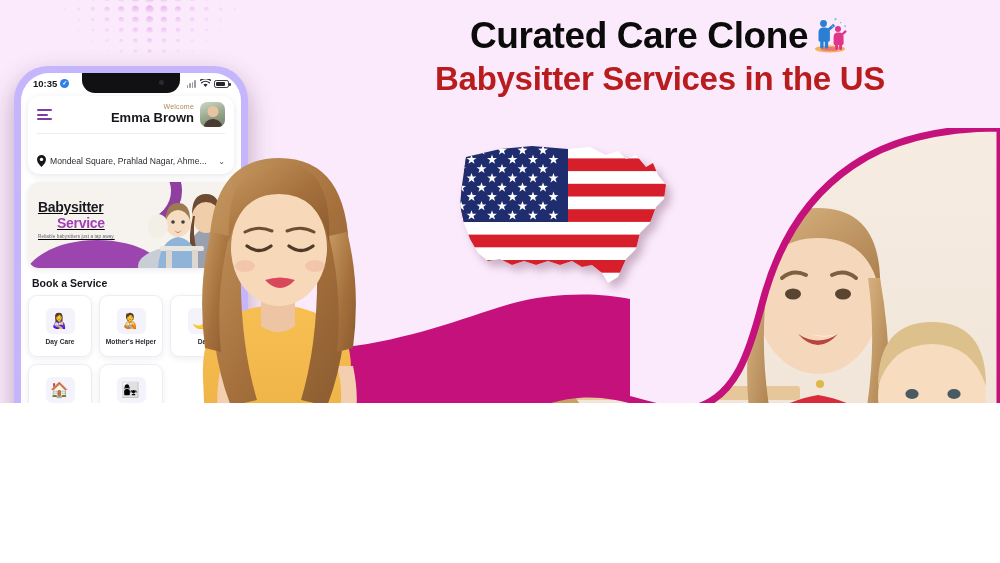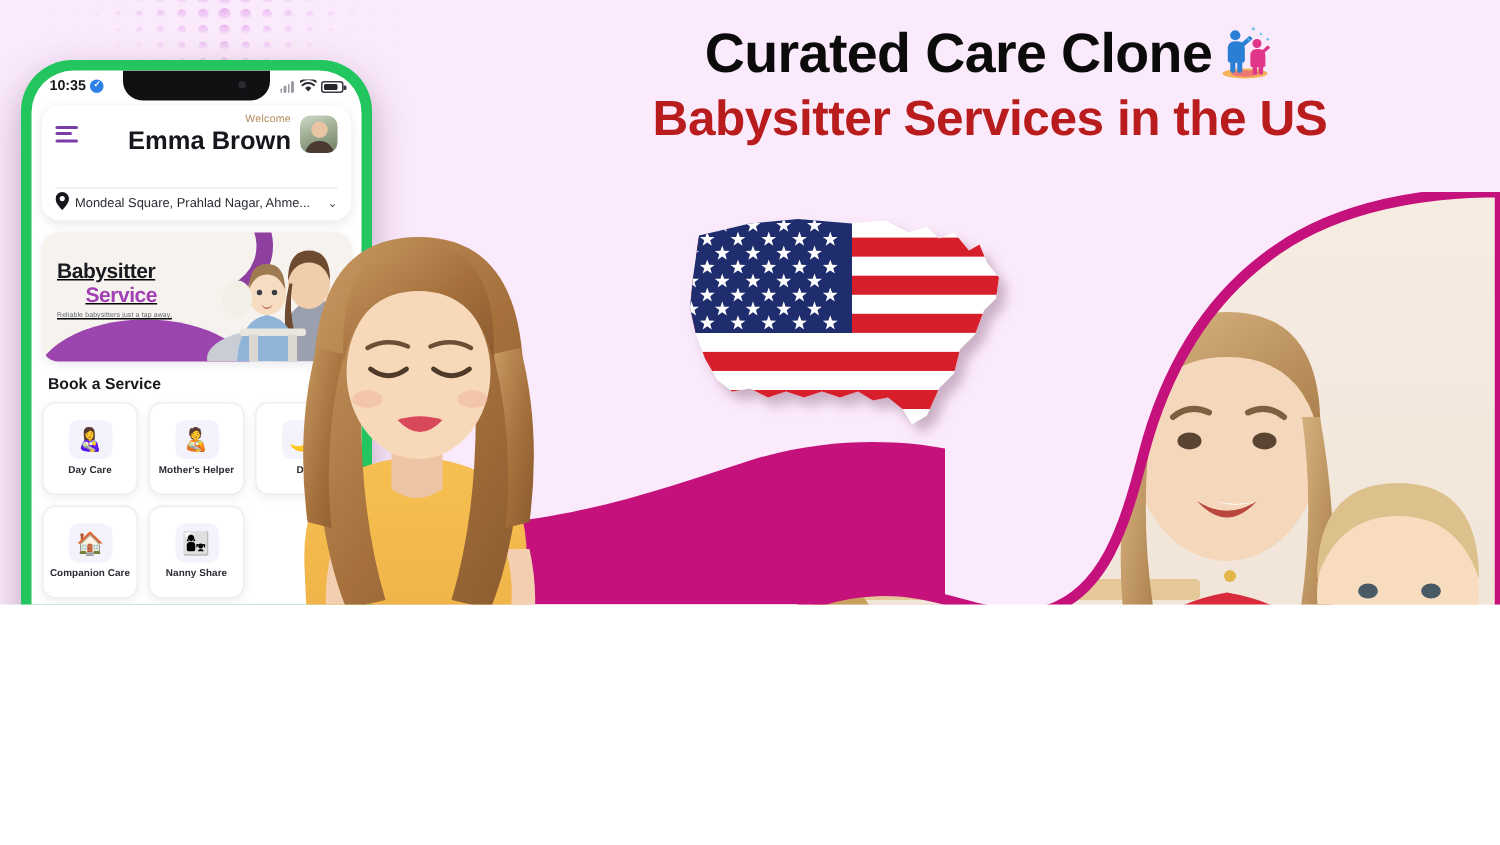--- a/index.html
+++ b/index.html
@@ -68,23 +68,23 @@
 
   
   #woman {
     position: absolute; left: 175px; top: 150px;
     width: 225px; height: 413px;
     z-index: 30;
   }
 
   
   #phone {
-    position: absolute; left: 14px; top: 40px;
+    position: absolute; left: 14px; top: 66px;
     width: 234px; height: 490px;
-    background: #22c55e;
+    background: #c4b5fd;
     border-radius: 34px;
     box-shadow: 0 10px 26px rgba(60,20,60,0.32);
     padding: 7px;
     z-index: 22;
   }
   #phone-screen {
     position: relative;
     width: 100%; height: 100%;
     background: #ffffff;
     border-radius: 28px;
@@ -141,39 +141,39 @@
     padding: 6px 9px 7px 9px;
   }
   .hdr-row { display: flex; align-items: center; }
   #hamburger { width: 15px; display: flex; flex-direction: column; gap: 2.5px; cursor: pointer; }
   #hamburger span { display:block; height: 2px; border-radius: 2px; background: #7a3ea8; }
   #hamburger span:nth-child(1){ width: 100%; }
   #hamburger span:nth-child(2){ width: 70%; }
   #hamburger span:nth-child(3){ width: 100%; }
   .hdr-user { margin-left: auto; text-align: right; line-height: 1.12; }
   .hdr-user .welcome { font-size: 7px; color: #b08a57; letter-spacing: .2px; }
-  .hdr-user .uname { font-size: 17px; font-weight: bold; color: #16161c; }
+  .hdr-user .uname { font-size: 13px; font-weight: bold; color: #16161c; }
   #avatar {
     width: 25px; height: 25px; border-radius: 7px; margin-left: 6px;
     background: linear-gradient(160deg,#cfd8c8 0%,#9fae92 45%,#6f7f66 100%);
     position: relative; overflow: hidden; flex: 0 0 auto;
   }
   #avatar::before {
     content:""; position:absolute; left:50%; top:4px; transform:translateX(-50%);
     width: 11px; height: 11px; border-radius: 50%;
     background: #e8c4a2;
   }
   #avatar::after {
     content:""; position:absolute; left:50%; bottom:-5px; transform:translateX(-50%);
     width: 19px; height: 13px; border-radius: 9px 9px 0 0;
     background: #4b3b31;
   }
   .loc-row {
-    display: flex; align-items: flex-end; gap: 4px;
-    margin-top: 22px; padding-top: 2px;
+    display: flex; align-items: center; gap: 4px;
+    margin-top: 6px; padding-top: 21px;
     border-top: 1px solid #efeaf3;
   }
   .loc-row .pin { width: 9px; height: 12px; flex: 0 0 auto; }
   .loc-row .loc-text {
     font-size: 8.6px; color: #2b2b33; white-space: nowrap;
     overflow: hidden; text-overflow: ellipsis; flex: 1 1 auto;
   }
   .loc-row .chev { font-size: 8px; color: #55555f; flex: 0 0 auto; }
 
   

